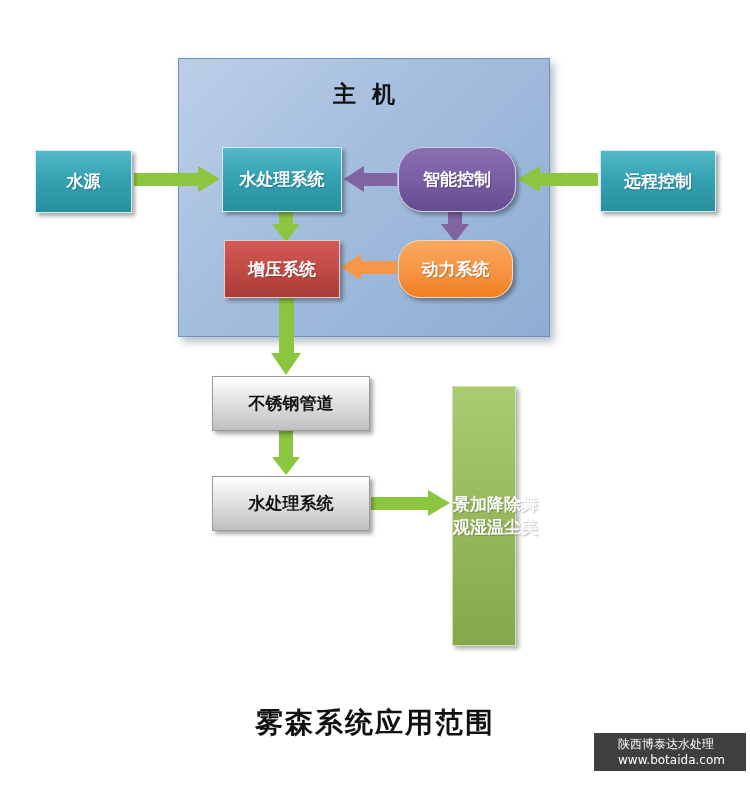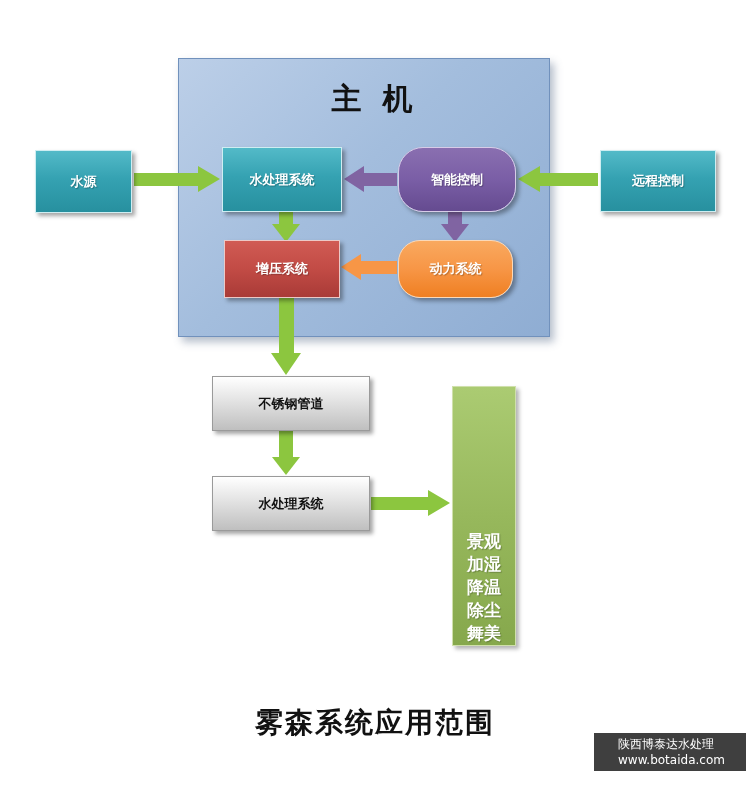--- a/index.html
+++ b/index.html
@@ -9,27 +9,27 @@
   
   .main-box{
     position:absolute;left:178px;top:58px;width:370px;height:277px;
     background:linear-gradient(135deg,#bccfe8 0%,#a3bddd 45%,#8fadd3 100%);
     border:1px solid #7191bc;
     box-shadow:4px 5px 8px rgba(90,110,140,0.45);
     z-index:1;
   }
   .main-title{
     position:absolute;top:20px;left:0;width:100%;text-align:center;
-    font-size:30px;font-weight:bold;color:#111;white-space:pre;margin-left:8px;
+    font-size:23px;font-weight:bold;color:#111;white-space:pre;
   }
 
   
   .node{
     position:absolute;display:flex;align-items:center;justify-content:center;
-    font-weight:bold;color:#fff;font-size:13px;z-index:3;
+    font-weight:bold;color:#fff;font-size:17px;z-index:3;
     text-shadow:1px 1px 1px rgba(0,0,0,0.25);
     box-shadow:3px 3px 4px rgba(0,0,0,0.35);
   }
   .teal{
     background:linear-gradient(180deg,#53bac8 0%,#35a2b2 45%,#27909f 100%);
     border:1px solid #cfeef2;
   }
   .purple{
     background:linear-gradient(180deg,#8a6fb0 0%,#7a5ea6 50%,#654b90 100%);
     border:1px solid #d8cce8;
@@ -55,21 +55,21 @@
   .n-remote{left:600px;top:150px;width:114px;height:60px;}
   .n-pipe{left:212px;top:376px;width:156px;height:53px;}
   .n-nozzle{left:212px;top:476px;width:156px;height:53px;}
 
   
   .apps-box{
     position:absolute;left:452px;top:386px;width:62px;height:258px;
     background:linear-gradient(180deg,#abcb72 0%,#97b85c 50%,#86a84c 100%);
     border:1px solid #cfe0ab;
     box-shadow:3px 3px 4px rgba(0,0,0,0.3);
-    display:flex;flex-direction:column;justify-content:flex-end;align-items:center;
+    display:flex;flex-direction:row;justify-content:flex-start;align-items:center;
     z-index:3;
     font-family:Liberation Mono, monospace;
   }
   .apps-box .app{
     color:#fff;font-weight:bold;font-size:17px;
     text-shadow:1px 1px 1px rgba(0,0,0,0.25);
   }
 
   
   .arr{position:absolute;display:flex;align-items:center;z-index:2;}

